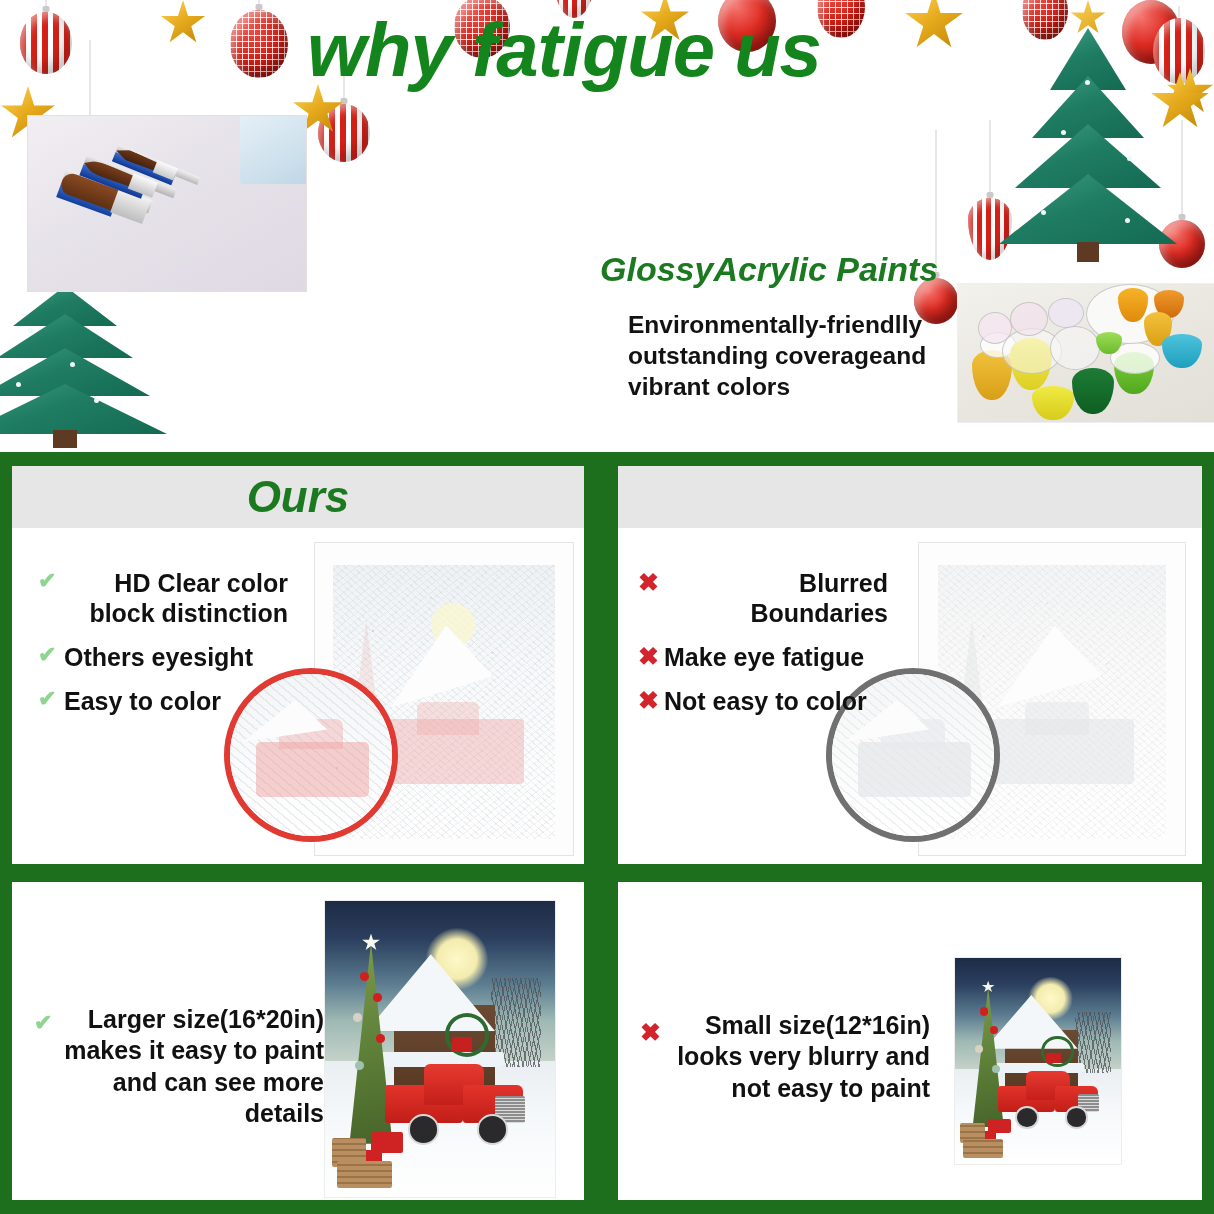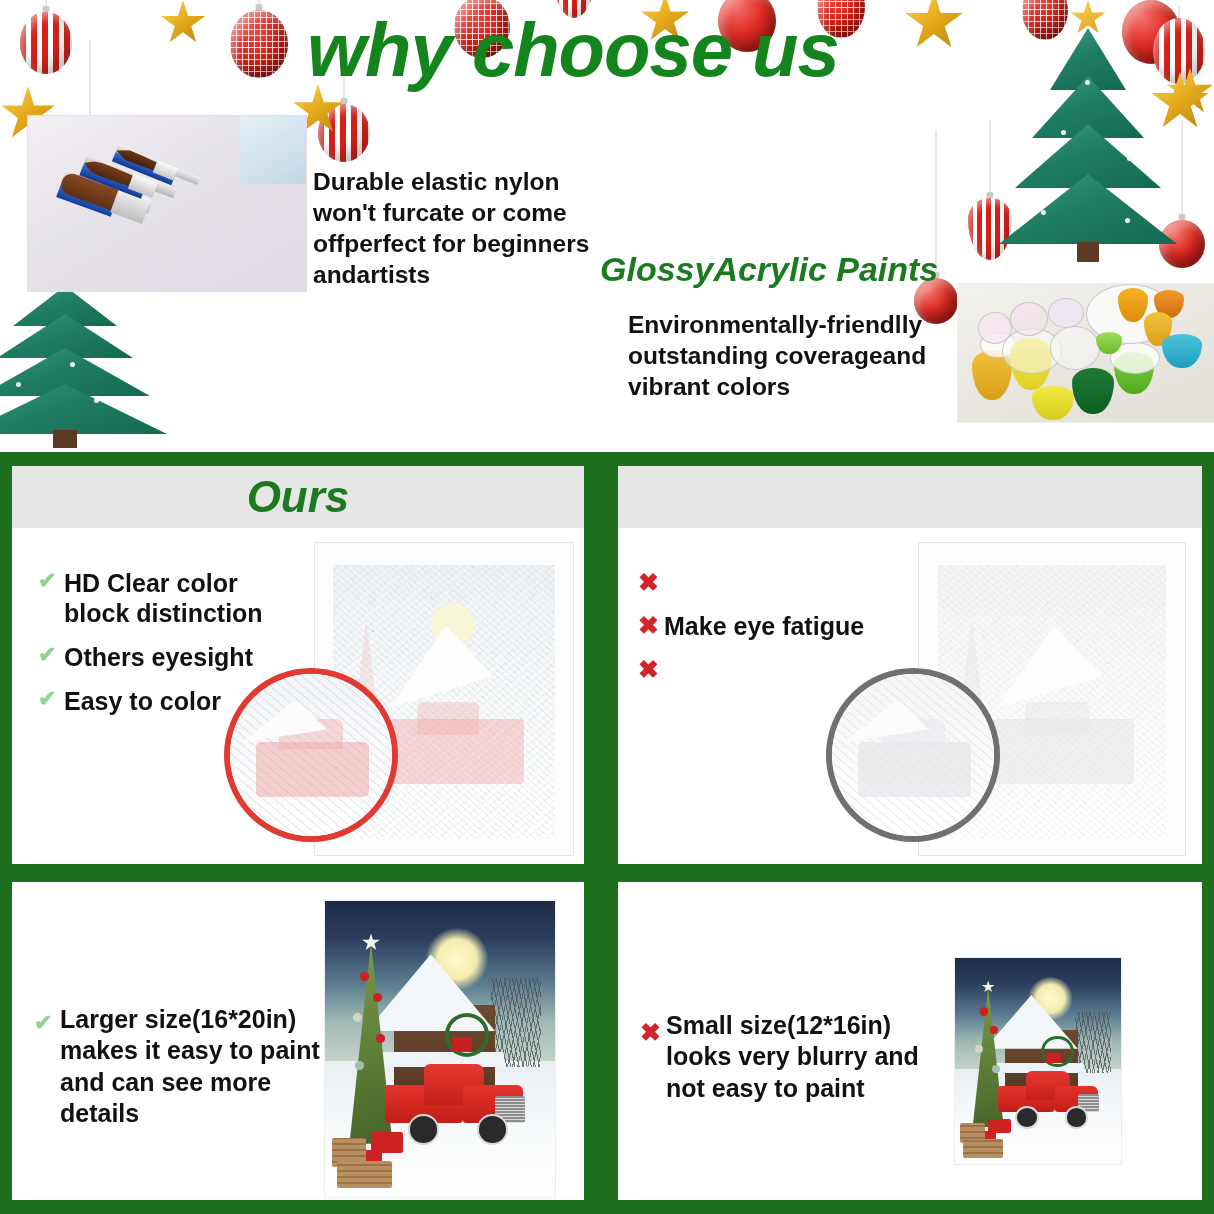--- a/index.html
+++ b/index.html
@@ -77,21 +77,21 @@
   .compare{position:absolute;left:0;top:452px;width:1214px;height:762px;background:#1d6e1d;}
   .panel{position:absolute;background:#ffffff;overflow:hidden;}
   .p-head{position:absolute;left:0;top:0;width:100%;height:62px;background:#e6e6e6;}
   .p-head-txt{position:absolute;left:0;top:6px;width:100%;text-align:center;
       font-size:44px;font-weight:bold;font-style:italic;color:#1b7a1f;}
   .feat-list{position:absolute;}
   .feat{position:relative;display:flex;align-items:flex-start;margin-bottom:14px;}
   .feat .mark{flex:0 0 auto;width:26px;font-size:25px;font-weight:bold;line-height:1.15;}
   .mark.check{color:#8fd48f;font-size:22px;}
   .mark.cross{color:#d2242a;font-size:25px;}
-  .feat .txt{font-size:25px;font-weight:bold;color:#111;line-height:1.2;}
+  .feat .txt{font-size:25px;font-weight:bold;color:#111;line-height:1.2;text-align:right;}
 
   
   .sketch{position:absolute;background:#fdfdfd;border:1px solid #e4e4e4;overflow:hidden;}
   .sketch .inner{position:absolute;left:7%;top:7%;width:86%;height:88%;
       background:#fbfbfb;overflow:hidden;}
   .noise{position:absolute;left:0;top:0;width:100%;height:100%;}
   .circle-zoom{position:absolute;border-radius:50%;overflow:hidden;background:#fcfcfc;}
   .circle-zoom.red{border:6px solid #e03a32;}
   .circle-zoom.gray{border:6px solid #707070;}
 
@@ -277,23 +277,22 @@
       <div class="pot" style="left:160px;top:4px;width:30px;height:34px;background:linear-gradient(180deg,#f6b327,#e08a0b);"></div>
       <div class="pot" style="left:196px;top:6px;width:30px;height:28px;background:linear-gradient(180deg,#f09a2c,#cf6d0a);"></div>
       <div class="pot" style="left:186px;top:28px;width:28px;height:34px;background:linear-gradient(180deg,#f4c13a,#dba016);"></div>
       <div class="lid" style="left:20px;top:28px;width:32px;height:30px;background:rgba(245,230,240,.75);"></div>
       <div class="lid" style="left:52px;top:18px;width:36px;height:32px;background:rgba(242,226,236,.7);"></div>
       <div class="lid" style="left:90px;top:14px;width:34px;height:28px;background:rgba(236,230,246,.7);"></div>
       <div class="pot" style="left:138px;top:48px;width:26px;height:22px;background:linear-gradient(180deg,#9ede5a,#6cbb2b);"></div>
       <div class="pot" style="left:204px;top:50px;width:40px;height:34px;background:linear-gradient(180deg,#4fc3dc,#1d9fbf);"></div>
     </div>
 
-    <div class="h-title">why choose us</div>
-
-    <div class="sub-body" style="left:313px;top:167px;width:300px;">Durable elastic nylon won't furcate or come offperfect for beginners andartists</div>
+    <div class="h-title">why fatigue us</div>
+
 
     <div class="sub-head" style="left:600px;top:250px;">GlossyAcrylic Paints</div>
     <div class="sub-body" style="left:628px;top:310px;width:330px;">Environmentally-friendlly outstanding coverageand vibrant colors</div>
   </div>
 
   <div class="compare">
 
     <div class="panel" style="left:12px;top:14px;width:572px;height:398px;">
       <div class="p-head"></div>
       <div class="p-head-txt">Ours</div>
@@ -368,27 +367,29 @@
              repeating-linear-gradient(40deg, rgba(206,208,210,.3) 0 1.4px, transparent 1.4px 7px),
              linear-gradient(180deg,#f5f6f7,#ffffff);"></div>
         <div style="position:absolute;left:16%;top:42%;width:70%;height:34%;background:rgba(228,230,232,.7);border-radius:5px;"></div>
         <div style="position:absolute;left:30%;top:28%;width:40%;height:18%;background:rgba(232,234,236,.7);border-radius:7px 7px 0 0;"></div>
         <div style="position:absolute;left:8%;top:16%;width:52%;height:26%;background:#fcfcfc;clip-path:polygon(62% 0%,100% 70%,0% 100%);"></div>
       </div>
 
       <div class="feat-list" style="left:20px;top:102px;width:250px;">
         <div class="feat">
           <span class="mark cross">✖</span>
+          <span class="txt">Blurred Boundaries</span>
         </div>
         <div class="feat" style="margin-top:6px;">
           <span class="mark cross">✖</span>
           <span class="txt">Make eye fatigue</span>
         </div>
         <div class="feat" style="margin-top:12px;">
           <span class="mark cross">✖</span>
+          <span class="txt">Not easy to color</span>
         </div>
       </div>
     </div>
 
     <div class="panel" style="left:12px;top:430px;width:572px;height:318px;">
       <div class="feat" style="position:absolute;left:22px;top:122px;width:290px;align-items:flex-start;">
         <span class="mark check" style="margin-top:6px;">✔</span>
         <span class="txt" style="line-height:1.25;">Larger size(16*20in) makes it easy to paint and can see more details</span>
       </div>
 

